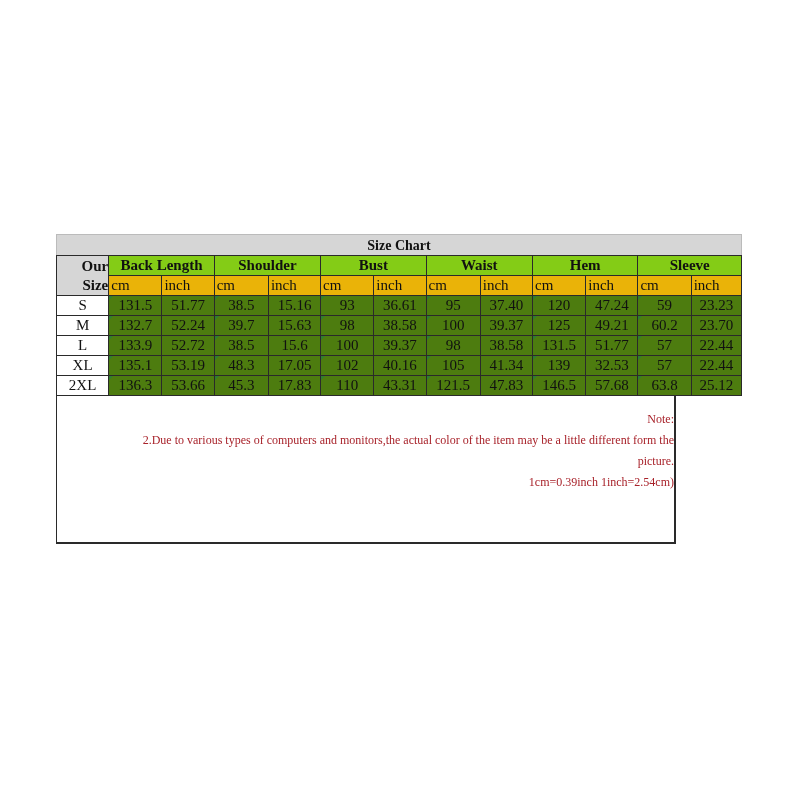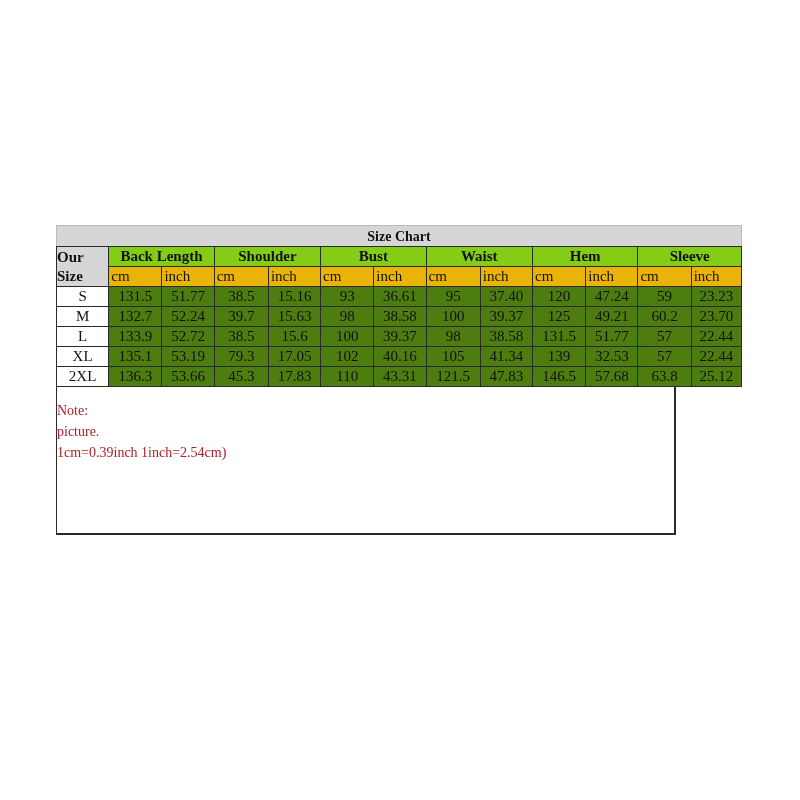--- a/index.html
+++ b/index.html
@@ -10,21 +10,21 @@
     body {
       width: 800px;
       height: 800px;
       position: relative;
       overflow: hidden;
       font-family: "Liberation Serif", "DejaVu Serif", serif;
     }
     .chart-wrap {
       position: absolute;
       left: 56px;
-      top: 225px;
+      top: 234px;
       width: 620px;
     }
     table.size-table {
       border-collapse: collapse;
       width: 686px;
       table-layout: fixed;
       color: #111;
     }
     table.size-table td, table.size-table th {
       border: 1px solid #2a2a2a;
@@ -73,34 +73,34 @@
       left: 0;
       top: 0;
       width: 0;
       height: 0;
       border-top: 4px solid #2e7d32;
       border-right: 4px solid transparent;
     }
     .our-size {
       background: #d6d6d6;
       font-weight: bold;
-      text-align: left;
+      text-align: right;
       line-height: 19px;
       white-space: normal !important;
     }
     .note-box {
       border: 1px solid #2a2a2a;
       border-top: none;
       border-right: 2px solid #2a2a2a;
       border-bottom: 2px solid #2a2a2a;
       height: 148px;
       box-sizing: border-box;
-      text-align: left;
+      text-align: right;
       color: #a8222a;
-      font-size: 14px;
+      font-size: 12px;
       line-height: 21px;
       padding-top: 13px;
     }
     .note-box div {
       margin: 0;
     }
   </style>
 </head>
 <body>
 
@@ -194,21 +194,21 @@
       <td class="val">38.58</td>
       <td class="val cm">131.5</td>
       <td class="val">51.77</td>
       <td class="val cm">57</td>
       <td class="val">22.44</td>
     </tr>
     <tr>
       <td class="size-label">XL</td>
       <td class="val cm">135.1</td>
       <td class="val">53.19</td>
-      <td class="val cm">79.3</td>
+      <td class="val cm">48.3</td>
       <td class="val">17.05</td>
       <td class="val cm">102</td>
       <td class="val">40.16</td>
       <td class="val cm">105</td>
       <td class="val">41.34</td>
       <td class="val cm">139</td>
       <td class="val">32.53</td>
       <td class="val cm">57</td>
       <td class="val">22.44</td>
     </tr>
@@ -225,16 +225,17 @@
       <td class="val cm">146.5</td>
       <td class="val">57.68</td>
       <td class="val cm">63.8</td>
       <td class="val">25.12</td>
     </tr>
   </tbody>
     </table>
 
   <div class="note-box">
     <div>Note:</div>
+    <div>2.Due to various types of computers and monitors,the actual color of the item may be a little different form the</div>
     <div>picture.</div>
     <div>1cm=0.39inch 1inch=2.54cm)</div>
   </div>
 </div>
 
 </body></html>

